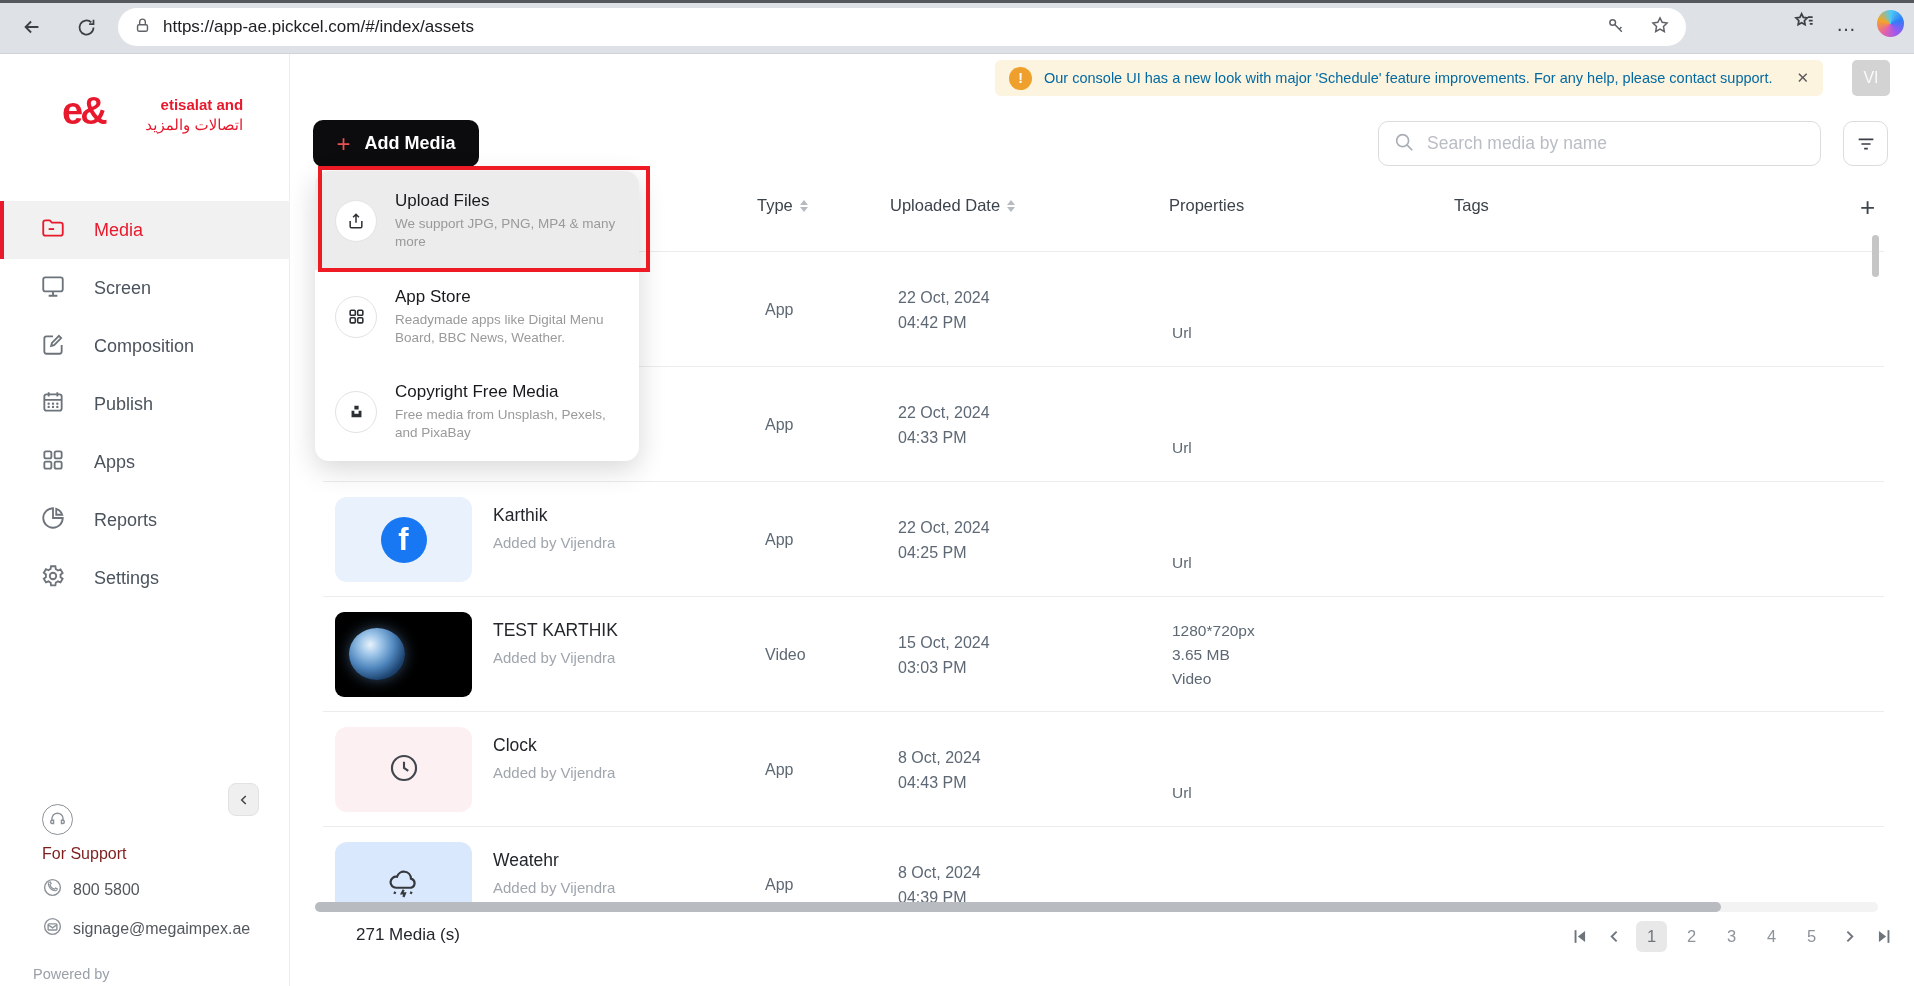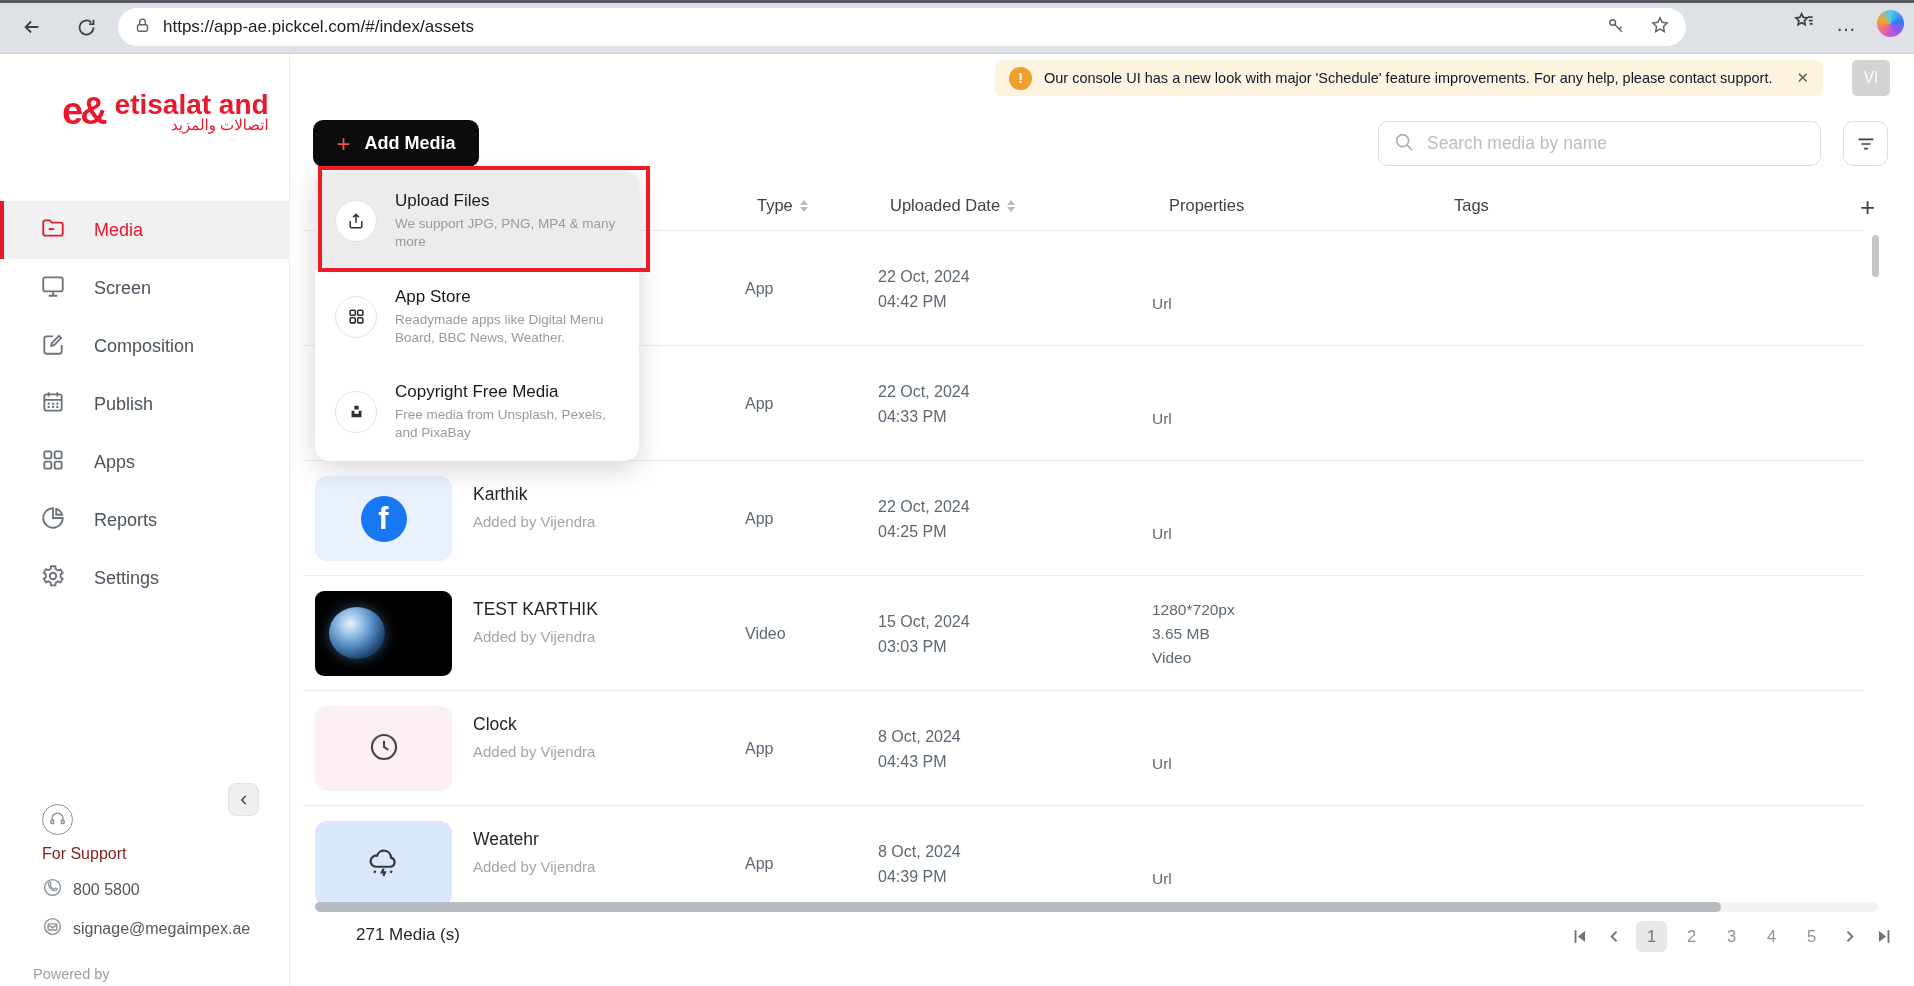--- a/index.html
+++ b/index.html
@@ -12,30 +12,30 @@
   .nav-ic{position:absolute;top:13px;width:28px;height:28px;color:#3c4043;display:flex;align-items:center;justify-content:center;}
   .urlbar{position:absolute;left:118px;top:8px;width:1568px;height:38px;background:#fff;border-radius:19px;display:flex;align-items:center;padding:0 16px;}
   .url-text{font-size:17px;color:#202124;margin-left:12px;flex:1;}
   .chrome-right{position:absolute;right:10px;top:10px;display:flex;align-items:center;gap:20px;}
   .copilot{width:27px;height:27px;border-radius:50%;background:conic-gradient(#4ec9f5,#2f7df6,#9a57f2,#e561a8,#f5a623,#4ec9f5);}
   .dots{font-size:20px;color:#3c4043;letter-spacing:1px;line-height:10px;}
 
   
   .banner{position:absolute;left:995px;top:60px;width:828px;height:36px;background:#fcf4df;border-radius:6px;display:flex;align-items:center;padding:0 14px;z-index:9;}
   .warn{width:23px;height:23px;border-radius:50%;background:#efa02c;color:#fff;font-weight:bold;display:flex;align-items:center;justify-content:center;font-size:14px;flex:none;}
-  .banner-text{font-size:14.5px;color:#0f172a;margin:0 21px 0 12px;white-space:nowrap;}
+  .banner-text{font-size:14.5px;color:#0369a1;margin:0 21px 0 12px;white-space:nowrap;}
   .banner-close{color:#5a5a5a;font-size:15px;cursor:pointer;margin-left:auto;}
   .vi-badge{position:absolute;left:1852px;top:60px;width:38px;height:36px;background:#d3d3d3;border-radius:5px;color:#fafafa;font-size:16px;display:flex;align-items:center;justify-content:center;z-index:9;}
 
   
   .sidebar{position:absolute;left:0;top:54px;width:290px;height:932px;background:#fff;border-right:1px solid #ededed;}
   .logo{position:absolute;left:62px;top:40px;display:flex;align-items:flex-start;gap:10px;}
   .logo-mark{font-size:38px;font-weight:bold;color:#e8192c;line-height:34px;letter-spacing:-3px;}
   .logo-lines{display:flex;flex-direction:column;}
-  .logo-en{font-size:28px;font-weight:bold;color:#e8192c;line-height:22px;}
+  .logo-en{font-size:15px;font-weight:bold;color:#e8192c;line-height:22px;margin-left:46px;}
   .logo-ar{font-size:15px;color:#e8192c;direction:rtl;line-height:18px;}
   .nav{position:absolute;left:0;top:147px;width:290px;}
   .nav-item{position:relative;height:58px;display:flex;align-items:center;padding-left:40px;gap:28px;color:#4b535c;cursor:pointer;}
   .nav-item .lbl{font-size:18px;}
   .nav-item svg{color:#6d737a;}
   .nav-item.active{background:#f1f1f1;color:#e8192c;}
   .nav-item.active svg{color:#e8192c;}
   .nav-item.active::before{content:"";position:absolute;left:0;top:0;width:4px;height:100%;background:#e8192c;}
   .collapse-btn{position:absolute;left:228px;top:729px;width:31px;height:33px;background:#efefef;border:1px solid #e2e2e2;border-radius:8px;display:flex;align-items:center;justify-content:center;color:#3a3f45;cursor:pointer;}
   .support{position:absolute;left:42px;top:750px;color:#6b7076;}
@@ -67,35 +67,35 @@
 
   
   .thead{position:absolute;top:196px;left:0;width:1914px;height:34px;z-index:1;}
   .th{position:absolute;font-size:16.5px;color:#3c434b;display:flex;align-items:center;}
   .sort{display:inline-flex;flex-direction:column;gap:2px;margin-left:7px;}
   .sort i{width:0;height:0;border-left:4px solid transparent;border-right:4px solid transparent;}
   .sort .up{border-bottom:5px solid #b6bbc2;}
   .sort .dn{border-top:5px solid #b6bbc2;}
   .th-plus{position:absolute;left:1860px;top:-4px;font-size:26px;color:#3e454d;font-weight:400;cursor:pointer;}
   .rows{position:absolute;left:0;top:230px;width:1914px;height:673px;overflow:hidden;z-index:1;}
-  .row{position:absolute;left:303px;width:1561px;height:115px;border-top:1px solid #ececec;}
+  .row{position:absolute;left:323px;width:1561px;height:115px;border-top:1px solid #ececec;margin-top:21px;}
   .thumb{position:absolute;left:12px;top:15px;width:137px;height:85px;border-radius:12px;display:flex;align-items:center;justify-content:center;}
   .thumb.fb{background:#e9f1fc;}
   .fb-circle{width:46px;height:46px;border-radius:50%;background:#1877f2;color:#fff;display:flex;align-items:center;justify-content:center;font-size:31px;font-weight:bold;}
   .thumb.earth{background:#000;border-radius:9px;overflow:hidden;}
   .earth-ball{position:absolute;left:14px;top:16px;width:56px;height:52px;border-radius:50%;background:radial-gradient(circle at 38% 32%,#e8f2fa 0%,#9cc4e8 22%,#4f86bd 48%,#1d4470 72%,#081c33 100%);box-shadow:0 0 14px rgba(110,160,215,.45);}
   .thumb.clock{background:#fcf0f3;}
   .thumb.weather{background:#d9e8fd;}
   .cell-name{position:absolute;left:170px;top:23px;}
   .nm{font-size:17.5px;color:#23272c;}
   .by{font-size:15px;color:#a0a6ad;margin-top:8px;}
   .cell-type{position:absolute;left:442px;top:0;height:115px;display:flex;align-items:center;font-size:16px;color:#5d6874;}
   .cell-date{position:absolute;left:575px;top:0;height:115px;display:flex;flex-direction:column;justify-content:center;font-size:16px;color:#5d6874;line-height:25px;}
   .cell-props{position:absolute;left:849px;top:0;height:115px;display:flex;flex-direction:column;justify-content:center;font-size:15.5px;color:#5d6874;line-height:24px;}
-  .cell-props.low{justify-content:flex-end;padding-bottom:30px;}
+  .cell-props.low{justify-content:flex-end;padding-bottom:22px;}
   .vscroll{position:absolute;left:1872px;top:235px;width:7px;height:42px;background:#c6c6c6;border-radius:4px;z-index:2;}
   .hscroll-track{position:absolute;left:315px;top:902px;width:1563px;height:10px;background:#f3f3f3;border-radius:5px;}
   .hscroll{position:absolute;left:315px;top:902px;width:1406px;height:10px;background:#b8bbc0;border-radius:5px;z-index:2;}
 
   
   .count{position:absolute;left:356px;top:925px;font-size:17px;color:#23272c;}
   .pagination{position:absolute;left:1566px;top:921px;display:flex;align-items:center;gap:9px;}
   .pg{min-width:31px;height:31px;display:flex;align-items:center;justify-content:center;font-size:16.5px;color:#8d939b;border-radius:6px;cursor:pointer;}
   .pg.active{background:#e8e8e8;color:#70757c;}
   .pg-ic{width:26px;height:31px;display:flex;align-items:center;justify-content:center;color:#6e747c;cursor:pointer;}

